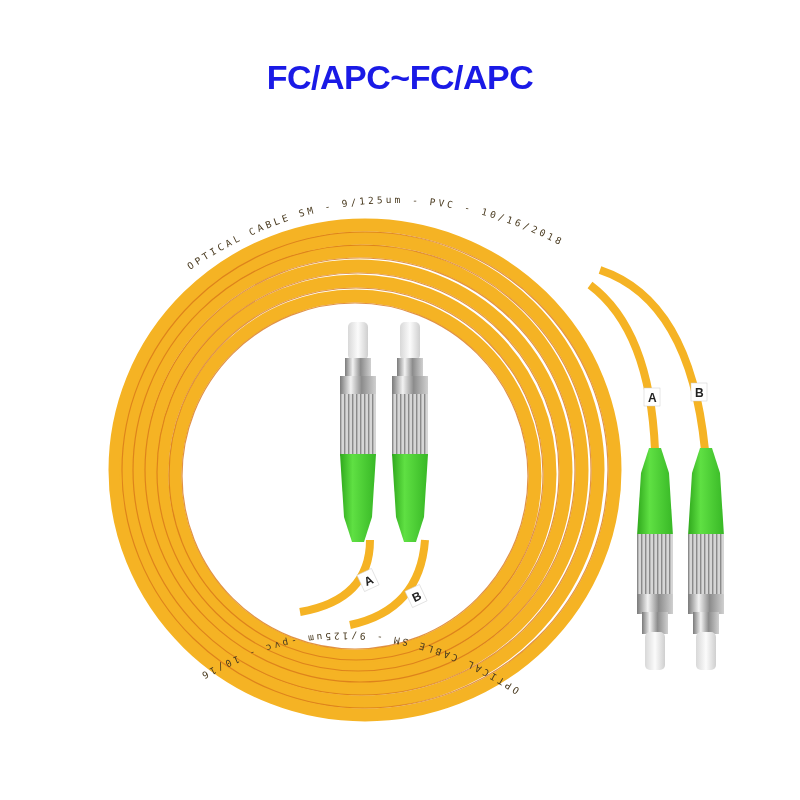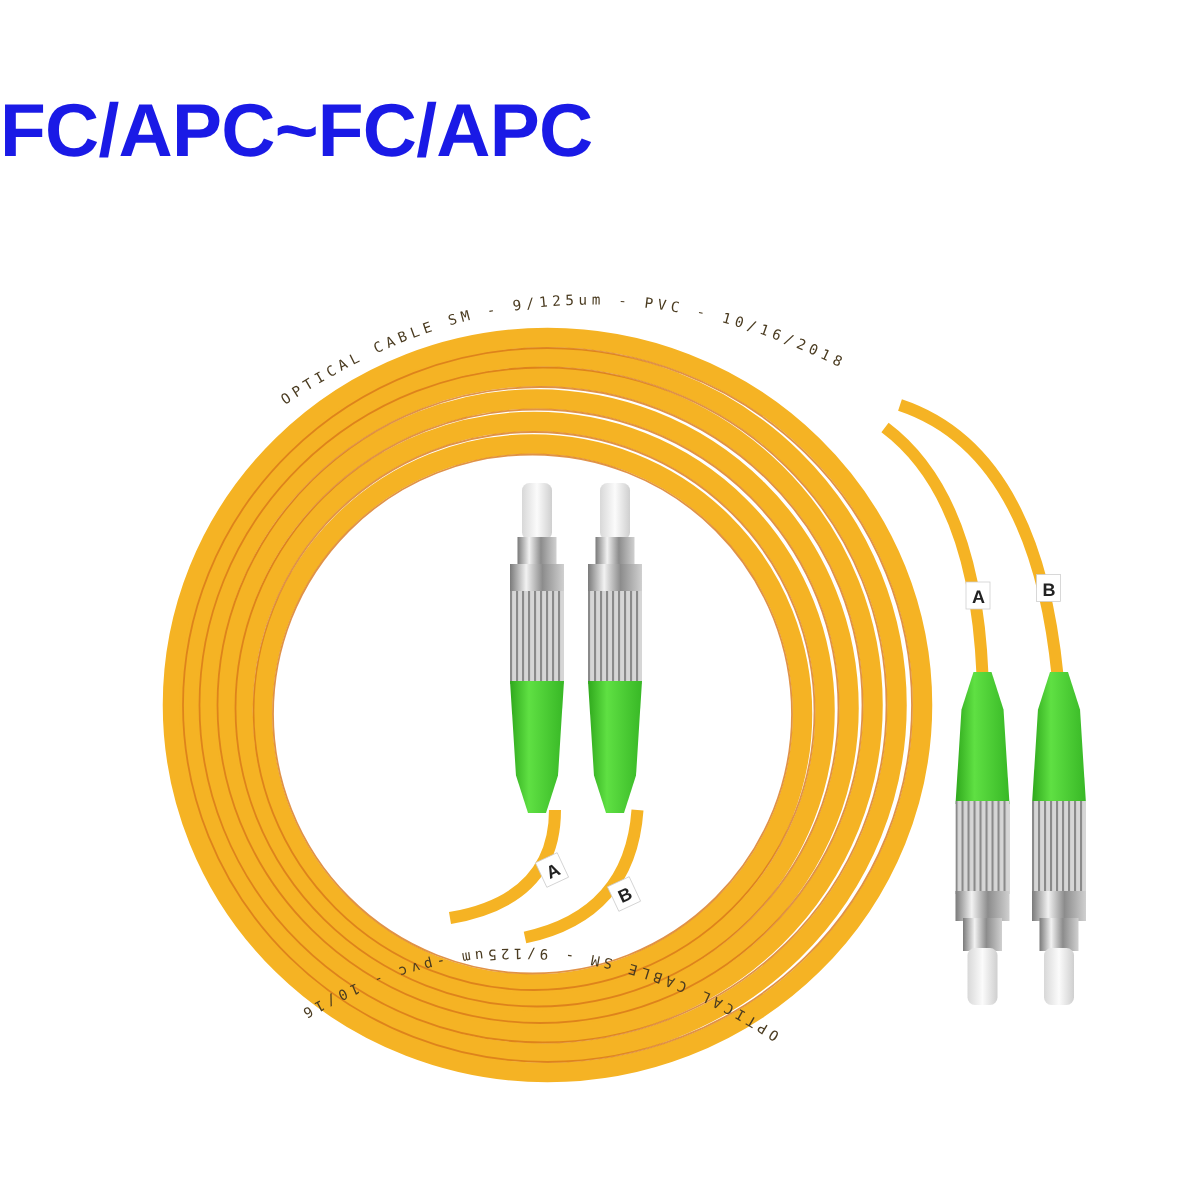--- a/index.html
+++ b/index.html
@@ -1,19 +1,19 @@
 <!DOCTYPE html>
 <html><head>
 <meta charset="utf-8">
 <style>
   html, body { margin: 0; padding: 0; background: #ffffff; }
   body { width: 800px; height: 800px; position: relative; overflow: hidden; font-family: "Liberation Sans", sans-serif; }
   .title {
-    position: absolute; left: 0; top: 58px; width: 800px; 
-    font-family: "Liberation Sans", sans-serif; font-weight: bold; font-size: 50px;
+    position: absolute; left: 0; top: 58px; width: 800px; text-align: center;
+    font-family: "Liberation Sans", sans-serif; font-weight: bold; font-size: 34px;
     letter-spacing: -0.5px;
   }
   svg.scene { position: absolute; left: 0; top: 0; }
   .cable-text { font-family: "DejaVu Sans Mono", monospace; font-size: 9.5px; letter-spacing: 3px; fill: #4a3b20; }
   .label-text { font-family: "Liberation Sans", sans-serif; font-size: 12px; font-weight: bold; fill: #222; }
 </style>
 </head>
 <body>
 
 <div class="title" style="color:#1a1ae6">FC/APC~FC/APC</div>

